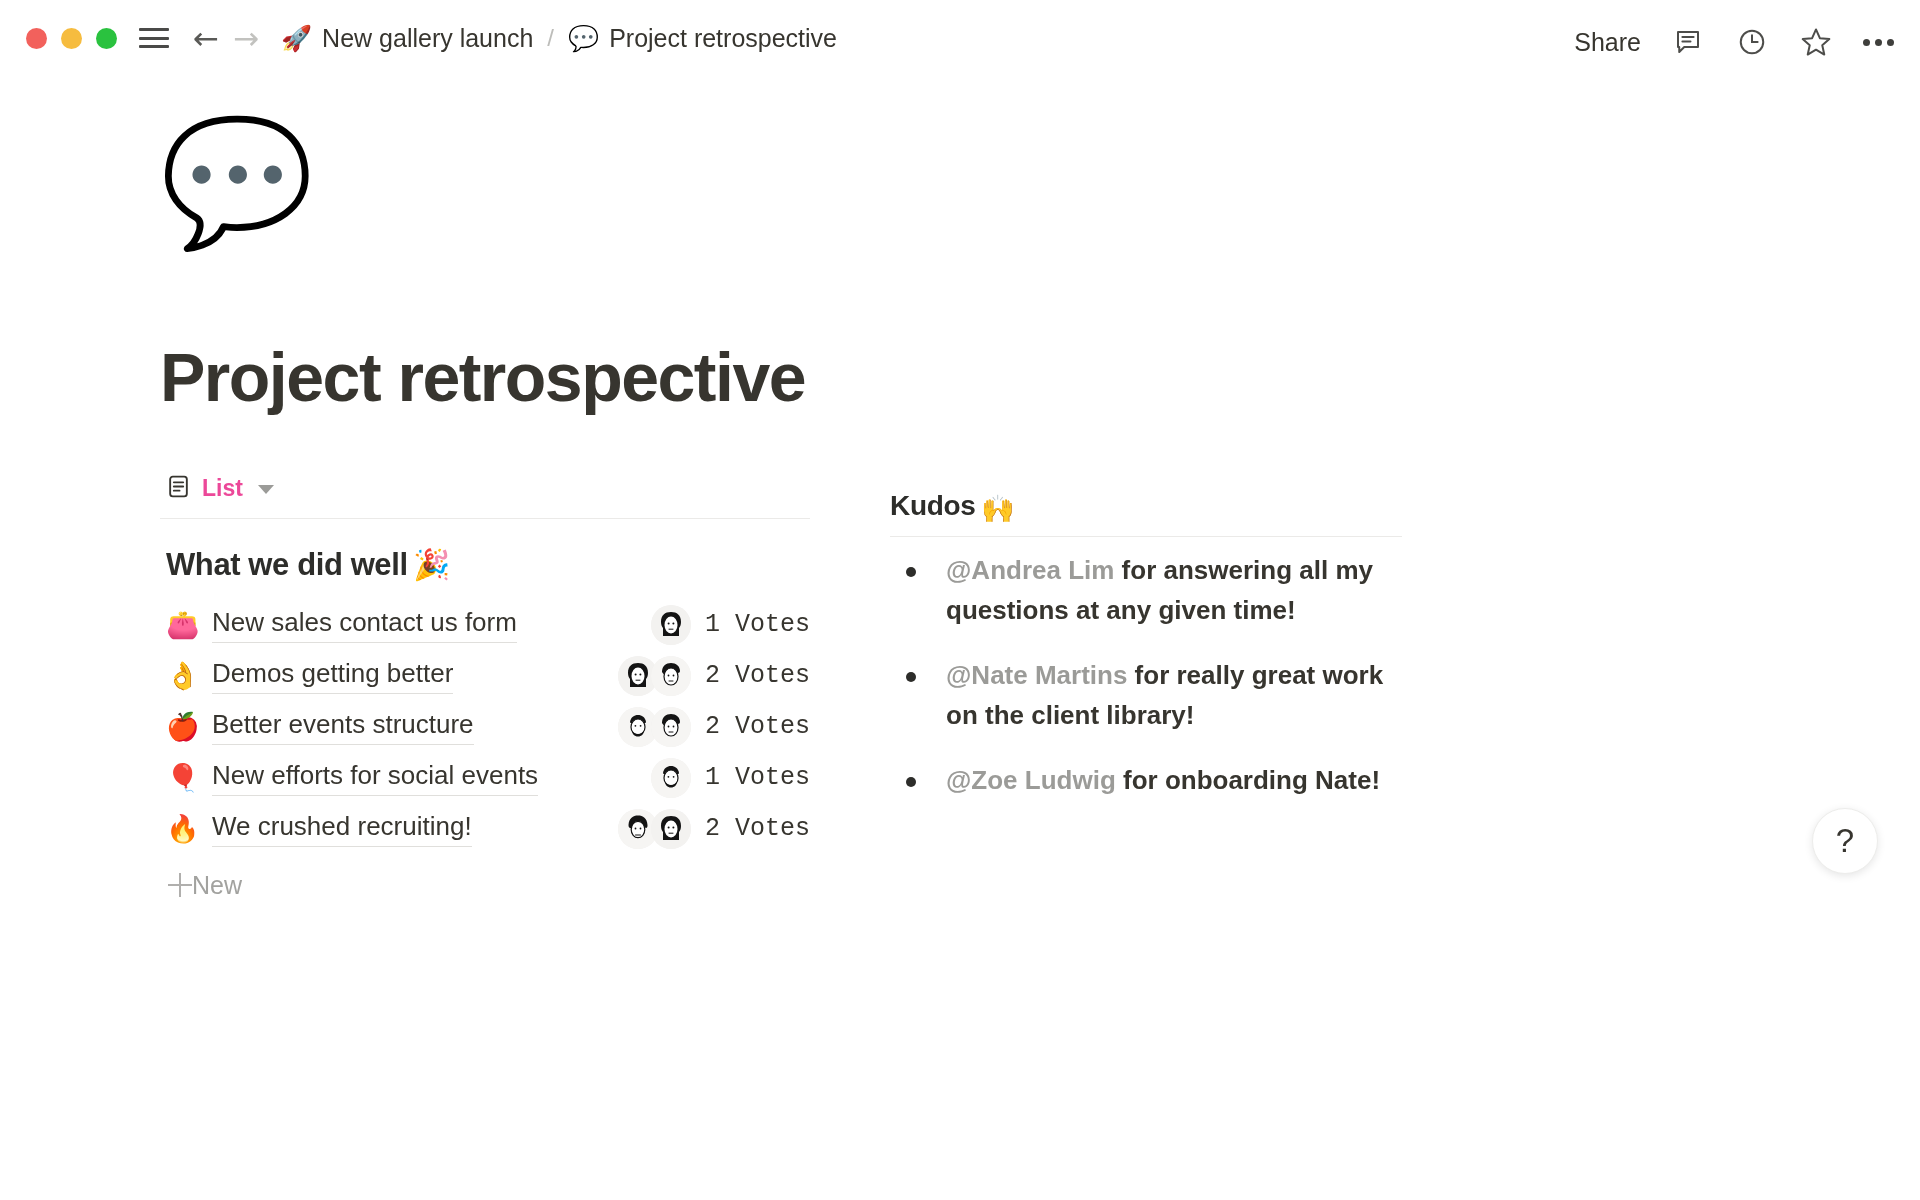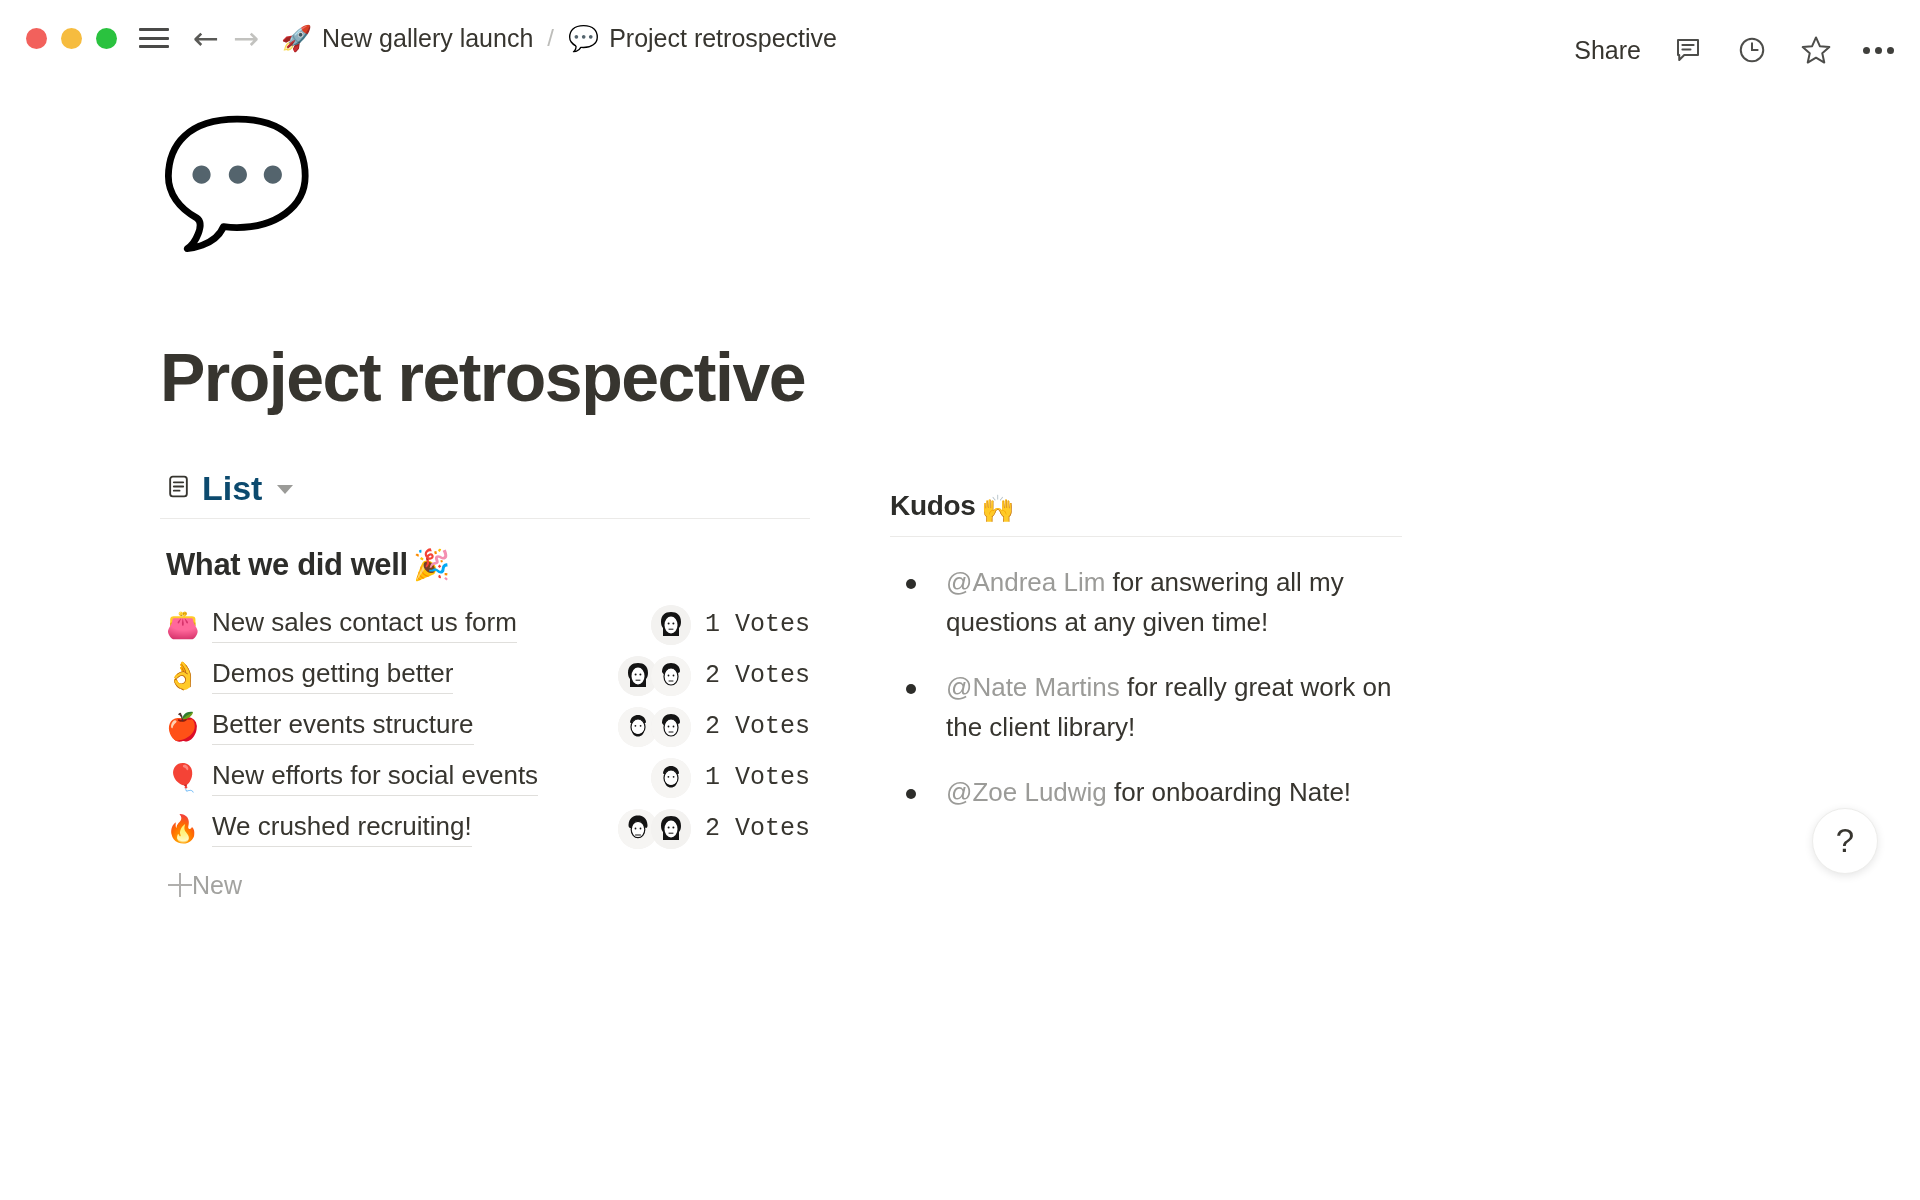--- a/index.html
+++ b/index.html
@@ -57,21 +57,21 @@
     font-size: 25px;
     color: #37352f;
   }
   .breadcrumb .crumb { display: flex; align-items: center; gap: 10px; }
   .breadcrumb .sep { color: #bdbdba; font-size: 24px; margin: 0 4px; }
   .emoji { font-family: "DejaVu Sans", sans-serif; line-height: 1; }
 
   .topbar-right {
     position: absolute;
     right: 26px;
-    top: 12px;
+    top: 4px;
     height: 76px;
     display: flex;
     align-items: center;
     gap: 30px;
   }
   .share-btn { font-size: 25px; color: #37352f; }
   .icon-btn {
     width: 34px; height: 34px;
     display: flex; align-items: center; justify-content: center;
     color: #4d4d4a;
@@ -115,21 +115,21 @@
 
   
   .view-select {
     display: flex;
     align-items: center;
     gap: 11px;
     height: 32px;
     margin-bottom: 14px;
     padding-left: 6px;
   }
-  .view-label { font-size: 34px; font-weight: bold; color: #0c4a6e; }
+  .view-label { font-size: 23px; font-weight: bold; color: #ec4899; }
   .chevron {
     width: 0; height: 0;
     border-left: 8px solid transparent;
     border-right: 8px solid transparent;
     border-top: 9px solid #9b9b98;
     margin-left: 4px;
     margin-top: 3px;
   }
 
   .divider { height: 1px; background: #ebeae8; width: 650px; }
@@ -226,21 +226,21 @@
     font-size: 28px;
     font-weight: bold;
     color: #2d2d2a;
     display: flex;
     align-items: flex-end;
     gap: 6px;
     letter-spacing: -0.3px;
   }
   .kudos-head .emoji { font-size: 27px; }
 
-  .kudos-list { margin-top: 26px; list-style: none; }
+  .kudos-list { margin-top: 14px; list-style: none; font-weight: bold; }
   .kudos-item {
     display: flex;
     align-items: flex-start;
     margin-bottom: 26px;
     font-size: 26px;
     line-height: 1.52;
   }
   .bullet {
     width: 10px; height: 10px;
     border-radius: 50%;

